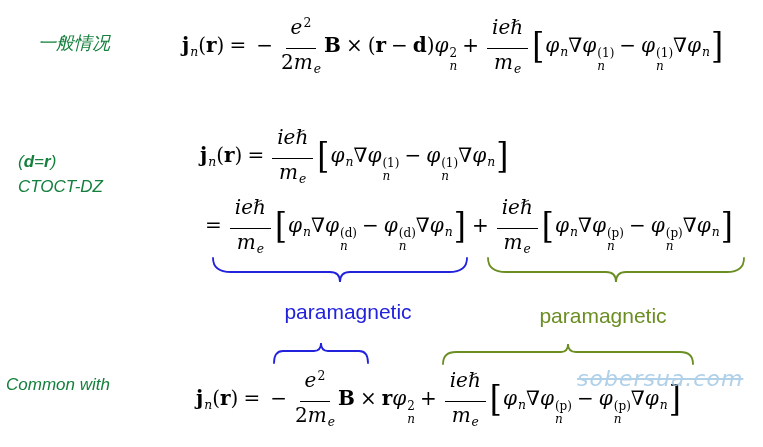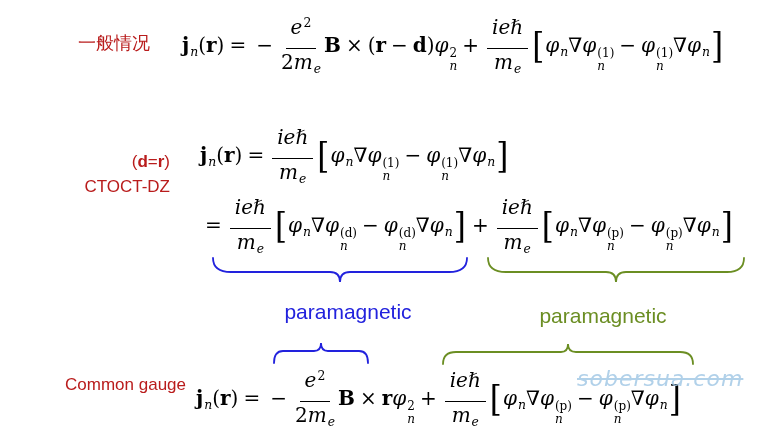--- a/index.html
+++ b/index.html
@@ -1,20 +1,20 @@
 <!DOCTYPE html>
 <html style="--text_black: #000000; --diamagnetic_blue: #2222dd; --paramagnetic_green: #6b8e23; --watermark_blue: #a4c9e6;"><head>
 <meta charset="utf-8">
 <style>
   html,body{margin:0;padding:0;background:#ffffff;}
   .page{position:relative;width:763px;height:447px;background:#ffffff;overflow:hidden;
         font-family:"DejaVu Serif",serif;color:var(--text_black,#000);}
   
   .side-label{position:absolute;font-family:"Liberation Sans","DejaVu Sans",sans-serif;
-              color:#b91c1c;text-align:right;}
+              color:#15803d;text-align:left;font-style:italic;}
   #label-general{left:38px;top:31px;width:112px;font-size:18px;}
   #label-ctoct{left:18px;top:149px;width:152px;font-size:17px;line-height:25px;}
   #label-common{left:6px;top:373px;width:180px;font-size:17px;line-height:24px;}
   
   .eq{position:absolute;white-space:nowrap;font-size:20px;}
   #eq-general{left:182px;top:15px;}
   #eq-ctoct-a{left:200px;top:125px;}
   #eq-ctoct-b{left:200px;top:195px;}
   #eq-common{left:196px;top:368px;}
   .op{margin:0 5px;}
@@ -55,21 +55,21 @@
   <div class="side-label" id="label-general">一般情况</div>
 
   <div class="side-label" id="label-ctoct">
     <div>
       <span>(</span><b>d</b><span>=</span><b>r</b><span>)</span>
     </div>
     <div>CTOCT-DZ</div>
   </div>
 
   <div class="side-label" id="label-common">
-    <div>Common gauge</div>
+    <div>Common with</div>
   </div>
 
   <div class="eq" id="eq-general"><span class="tk"><span class="bs f-b">j</span><span class="sb">n</span></span><span class="tk"><span class="bs">(</span></span><span class="tk"><span class="bs f-b">r</span></span><span class="tk"><span class="bs">)</span></span><span class="op"><span class="bs">=</span></span><span class="op"><span class="bs">−</span></span><span class="frac">
         <span class="num"><span class="tk"><span class="bs f-i">e</span><span class="sp">2</span></span></span>
         <span class="den"><span class="tk"><span class="bs">2</span></span><span class="tk"><span class="bs f-i">m</span><span class="sb">e</span></span></span>
       </span><span class="tk"><span class="bs f-b">B</span></span><span class="op"><span class="bs">×</span></span><span class="tk"><span class="bs">(</span></span><span class="tk"><span class="bs f-b">r</span></span><span class="op"><span class="bs">−</span></span><span class="tk"><span class="bs f-b">d</span></span><span class="tk"><span class="bs">)</span></span><span class="tk"><span class="bs f-i">φ</span><span class="stack">
           <span class="st-sup">2</span>
           <span class="st-sub">n</span>
         </span></span><span class="op"><span class="bs">+</span></span><span class="frac">
         <span class="num"><span class="tk"><span class="bs f-i">ieℏ</span></span></span>

